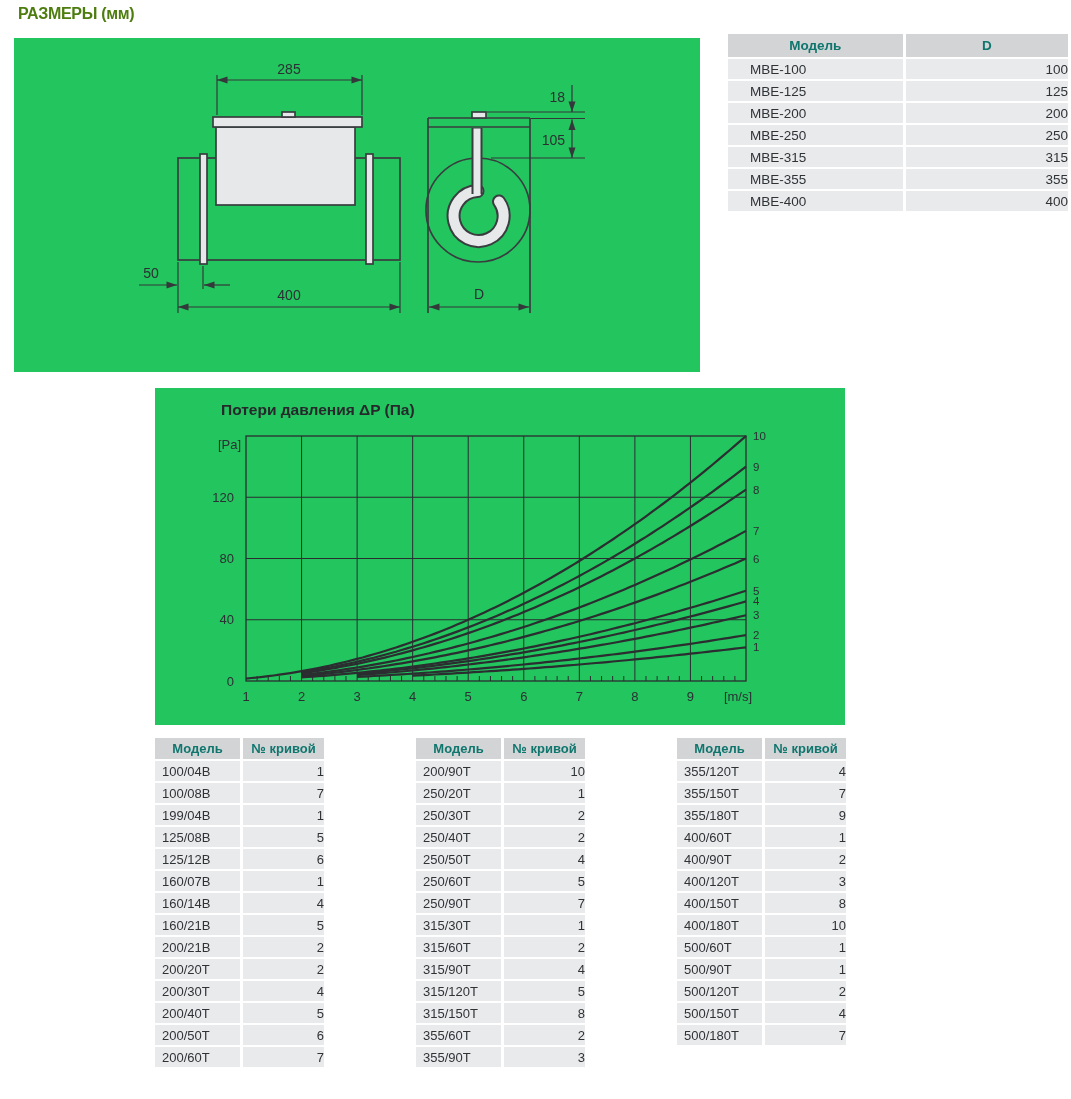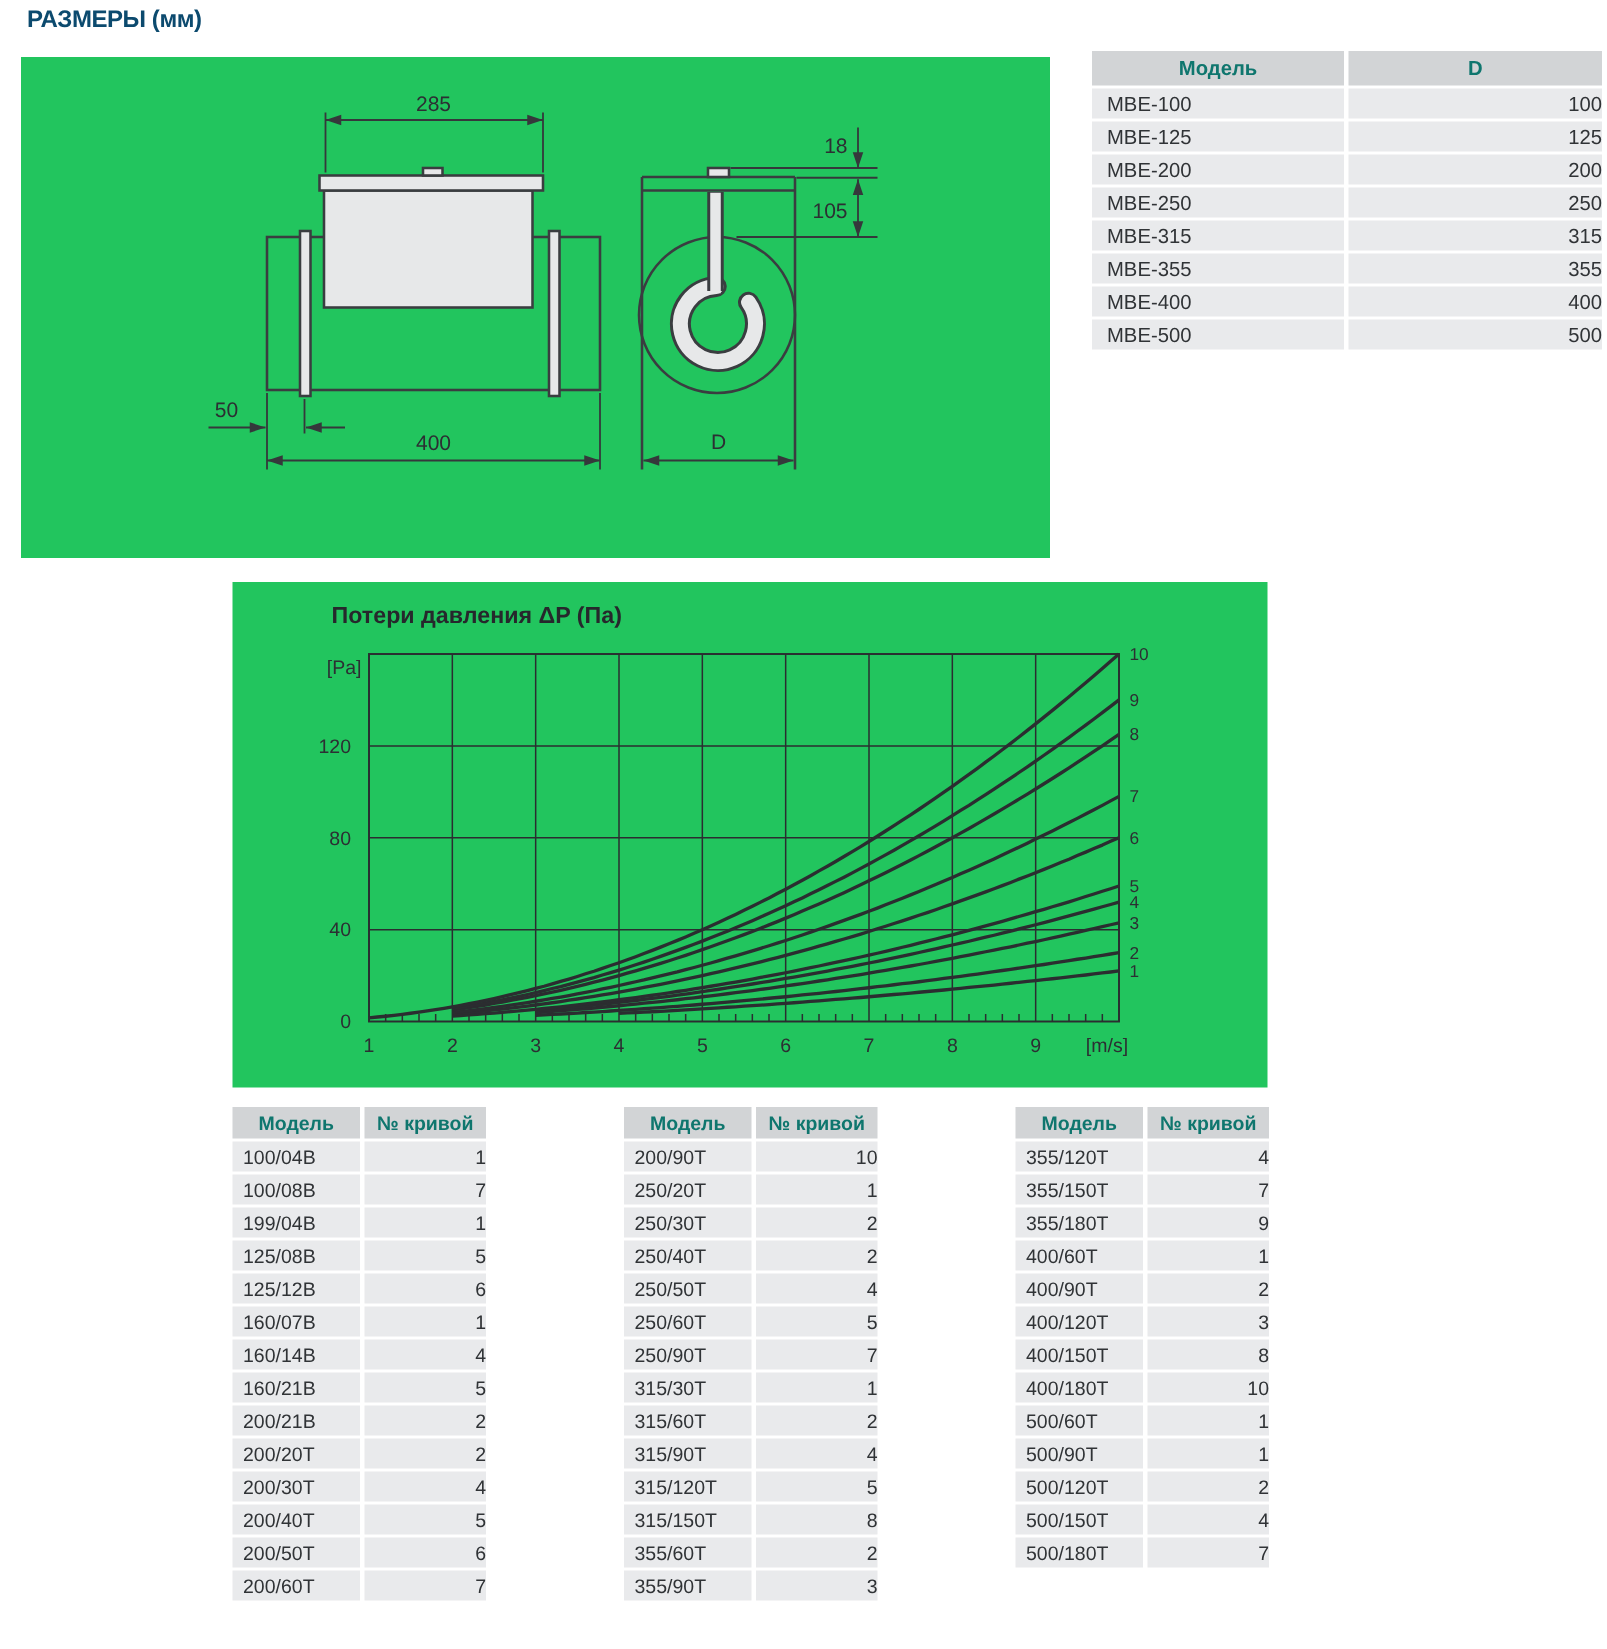--- a/index.html
+++ b/index.html
@@ -2,35 +2,35 @@
 <html><head>
 <meta charset="utf-8">
 <style>
   html,body{margin:0;padding:0;}
   body{
     width:1071px;height:1099px;position:relative;background:#ffffff;
     font-family:"Liberation Sans",sans-serif;color:#2c2f33;
   }
   #page-title{
     position:absolute;left:18px;top:5px;font-size:16px;font-weight:bold;
-    color:#0c4a6e;letter-spacing:-0.3px;
+    color:#4d7c0f;letter-spacing:-0.3px;
   }
   .panel{position:absolute;background:#22c55e;}
   #drawing-panel{left:14px;top:38px;width:686px;height:334px;}
   #chart-panel{left:155px;top:388px;width:690px;height:337px;}
   svg{display:block;}
 
   
   table.dt{border-collapse:separate;border-spacing:3px 2px;table-layout:fixed;}
   table.dt th{
     background:#d2d4d6;font-weight:bold;font-size:13.5px;text-align:center;
     color:#0f766e;padding:0;
   }
   table.dt td{background:#e9eaec;font-size:13.5px;color:#303336;padding:0;height:20px;}
-  table.dt td.c0{text-align:left;padding-left:10px;}
+  table.dt td.c0{text-align:left;padding-left:22px;}
   table.dt td.c1{text-align:right;}
   .size-wrap{position:absolute;left:725px;top:32px;}
   table.size th{height:23px;}
   table.size .w0{width:159px;}
   table.size .w1{width:170px;}
   .curves-wrap{position:absolute;top:736px;}
   #ct0{left:152px;} #ct1{left:413px;} #ct2{left:674px;}
   table.curves th{height:21px;font-size:13px;}
   table.curves td{font-size:13px;}
   table.curves td.c0{padding-left:7px;}
@@ -140,24 +140,20 @@
           <td class="c0 w0">MBE-315</td>
           <td class="c1 w1">315</td>
         </tr>
         <tr>
           <td class="c0 w0">MBE-355</td>
           <td class="c1 w1">355</td>
         </tr>
         <tr>
           <td class="c0 w0">MBE-400</td>
           <td class="c1 w1">400</td>
-        </tr>
-        <tr>
-          <td class="c0 w0">MBE-500</td>
-          <td class="c1 w1">500</td>
         </tr>
       </tbody>
     </table>
 </div>
 
 <div class="panel" id="chart-panel">
   <svg id="chart-svg" width="690" height="337" viewBox="0 0 690 337">
       <text x="66" y="27" font-size="15.5" font-weight="bold" fill="#26282c">Потери давления ΔP (Па)</text>
       <line x1="146.55555555555554" y1="48" x2="146.55555555555554" y2="293" stroke="#2b2d30" stroke-width="1"></line>
       <line x1="202.11111111111111" y1="48" x2="202.11111111111111" y2="293" stroke="#2b2d30" stroke-width="1"></line>

